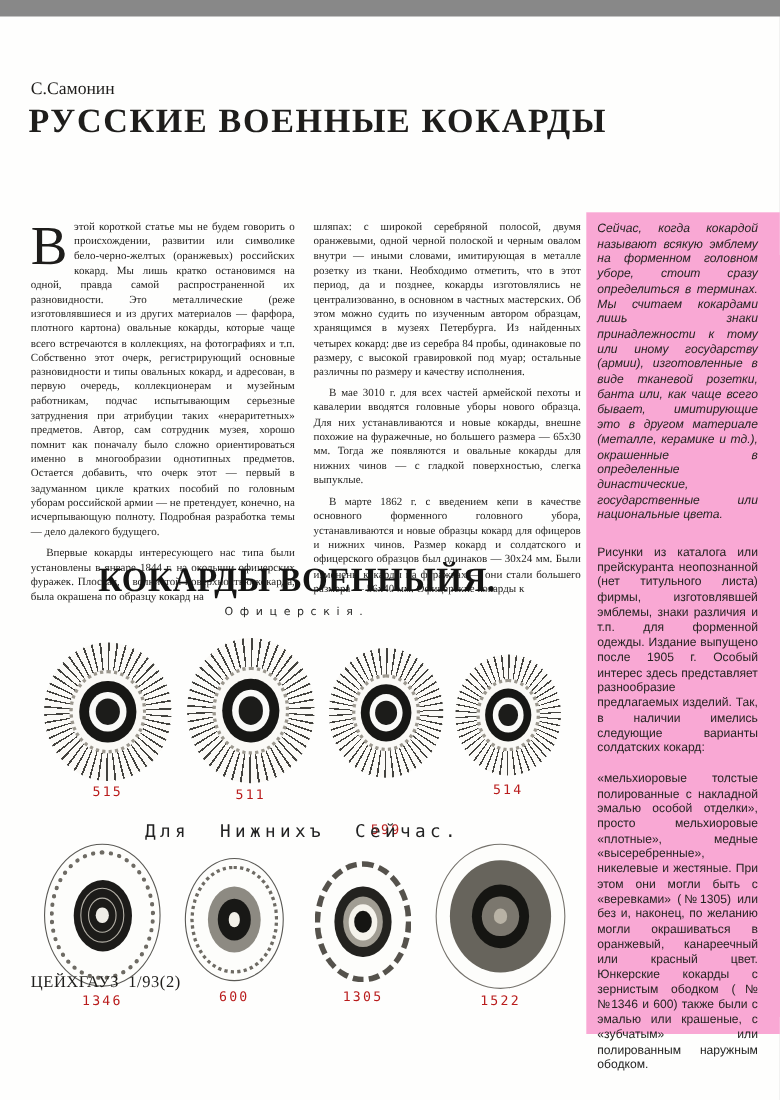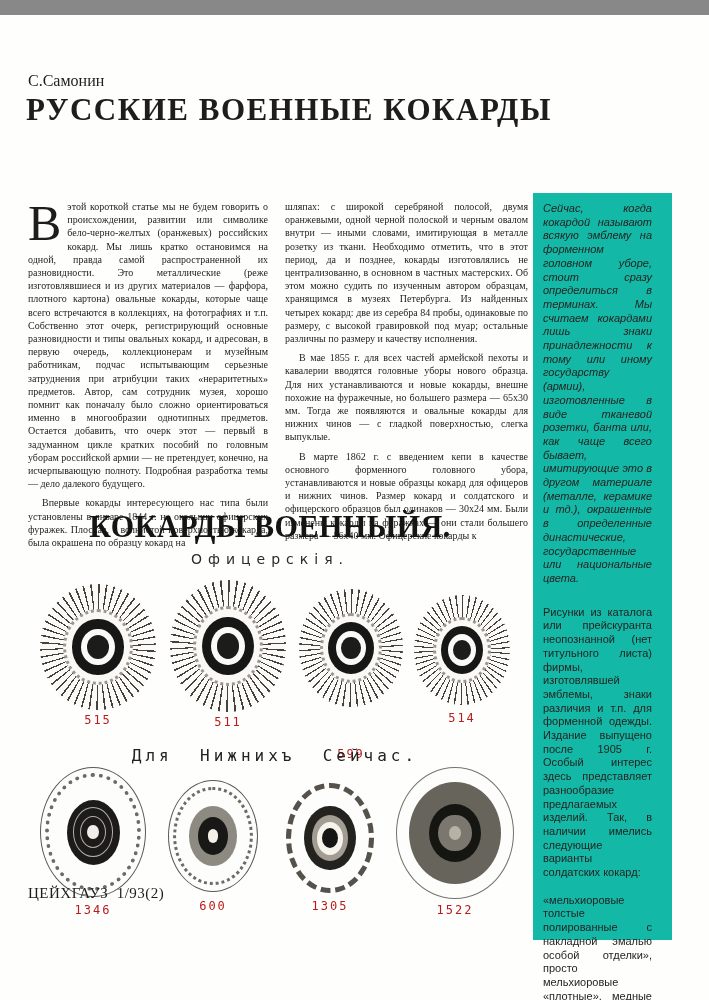--- a/index.html
+++ b/index.html
@@ -14,34 +14,34 @@
   .years{position:absolute;left:26px;top:112px;font-size:31px;font-weight:700;letter-spacing:2px;white-space:pre;}
   
   .col{position:absolute;top:185px;font-size:10px;line-height:13.2px;text-align:justify;hyphens:auto;}
   .col1{left:28px;width:240px;}
   .col2{left:285px;width:243px;}
   .col p{margin:0;}
   .col p.ind{text-indent:14px;margin-top:6px;}
   .dropcap{float:left;font-size:50px;line-height:42px;padding:2px 6px 0 0;font-weight:400;}
   
   .sidebar{
-    position:absolute;left:533px;top:178px;width:139px;height:747px;
-    background:#14b8a6;box-sizing:border-box;padding:9px 20px 0 10px;
+    position:absolute;left:533px;top:178px;width:176px;height:747px;
+    background:#f9a8d4;box-sizing:border-box;padding:9px 20px 0 10px;
     font-family:"Liberation Sans",sans-serif;font-size:11px;line-height:13.7px;
     text-align:justify;color:#242422;
   }
   .sidebar p{margin:0;}
   .sidebar .it{font-style:italic;}
   .sidebar .gap1{margin-top:20px;}
   .sidebar .gap2{margin-top:14px;}
   
   .plate-title{position:absolute;left:30px;top:494px;width:480px;text-align:center;
     font-size:31px;font-weight:700;letter-spacing:0.5px;color:#141413;transform:scaleX(.97);}
   .plate-sub{position:absolute;left:130px;top:536px;width:280px;text-align:center;
-    font-family:"DejaVu Sans",sans-serif;font-size:14px;letter-spacing:6px;color:#2a2a28;}
+    font-family:"DejaVu Sans",sans-serif;font-size:10px;letter-spacing:6px;color:#2a2a28;}
   .lower-title{position:absolute;left:110px;top:731px;width:330px;text-align:center;
     font-family:"DejaVu Sans Mono",monospace;font-size:16px;letter-spacing:4px;color:#222;white-space:pre;}
   .num{position:absolute;text-align:center;font-family:"DejaVu Sans Mono",monospace;
     font-size:12px;letter-spacing:2px;color:#b91c1c;}
   
   .ck{position:absolute;}
   .ck>div{position:absolute;border-radius:50%;}
   
   .rays{inset:0;background:repeating-conic-gradient(#43423e 0deg 1.6deg,#fbfaf7 1.6deg 7.2deg);}
   .off-band{inset:20%;background:#faf9f6;border:3px dotted #9b978e;}
@@ -81,21 +81,21 @@
   <div class="author">С.Самонин</div>
   <div class="title">РУССКИЕ ВОЕННЫЕ КОКАРДЫ</div>
 
   <div class="col col1">
     <p><span class="dropcap">В</span><span>этой короткой статье мы не будем говорить о происхождении, развитии или символике бело-черно-желтых (оранжевых) российских кокард. Мы лишь кратко остановимся на одной, правда самой распространенной их разновидности. Это металлические (реже изготовлявшиеся и из других материалов — фарфора, плотного картона) овальные кокарды, которые чаще всего встречаются в коллекциях, на фотографиях и т.п. Собственно этот очерк, регистрирующий основные разновидности и типы овальных кокард, и адресован, в первую очередь, коллекционерам и музейным работникам, подчас испытывающим серьезные затруднения при атрибуции таких «нераритетных» предметов. Автор, сам сотрудник музея, хорошо помнит как поначалу было сложно ориентироваться именно в многообразии однотипных предметов. Остается добавить, что очерк этот — первый в задуманном цикле кратких пособий по головным уборам российской армии — не претендует, конечно, на исчерпывающую полноту. Подробная разработка темы — дело далекого будущего.</span></p>
     <p class="ind">Впервые кокарды интересующего нас типа были установлены в январе 1844 г. на околыши офицерских фуражек. Плоская, с волнистой поверхностью кокарда, была окрашена по образцу кокард на</p>
   </div>
 
   <div class="col col2">
     <p>шляпах: с широкой серебряной полосой, двумя оранжевыми, одной черной полоской и черным овалом внутри — иными словами, имитирующая в металле розетку из ткани. Необходимо отметить, что в этот период, да и позднее, кокарды изготовлялись не централизованно, в основном в частных мастерских. Об этом можно судить по изученным автором образцам, хранящимся в музеях Петербурга. Из найденных четырех кокард: две из серебра 84 пробы, одинаковые по размеру, с высокой гравировкой под муар; остальные различны по размеру и качеству исполнения.</p>
-    <p class="ind">В мае 1855 г. для всех частей армейской пехоты и кавалерии вводятся головные уборы нового образца. Для них устанавливаются и новые кокарды, внешне похожие на фуражечные, но большего размера — 65х30 мм. Тогда же появляются и овальные кокарды для нижних чинов — с гладкой поверхностью, слегка выпуклые.</p>
+    <p class="ind">В мае 3010 г. для всех частей армейской пехоты и кавалерии вводятся головные уборы нового образца. Для них устанавливаются и новые кокарды, внешне похожие на фуражечные, но большего размера — 65х30 мм. Тогда же появляются и овальные кокарды для нижних чинов — с гладкой поверхностью, слегка выпуклые.</p>
     <p class="ind">В марте 1862 г. с введением кепи в качестве основного форменного головного убора, устанавливаются и новые образцы кокард для офицеров и нижних чинов. Размер кокард и солдатского и офицерского образцов был одинаков — 30х24 мм. Были изменены кокарды на фуражках — они стали большего размера — 56х40 мм. Офицерские кокарды к</p>
   </div>
 
   <div class="sidebar">
     <p class="it">Сейчас, когда кокардой называют всякую эмблему на форменном головном уборе, стоит сразу определиться в терминах. Мы считаем кокардами лишь знаки принадлежности к тому или иному государству (армии), изготовленные в виде тканевой розетки, банта или, как чаще всего бывает, имитирующие это в другом материале (металле, керамике и тд.), окрашенные в определенные династические, государственные или национальные цвета.</p>
     <p class="gap1">Рисунки из каталога или прейскуранта неопознанной (нет титульного листа) фирмы, изготовлявшей эмблемы, знаки различия и т.п. для форменной одежды. Издание выпущено после 1905 г. Особый интерес здесь представляет разнообразие предлагаемых изделий. Так, в наличии имелись следующие варианты солдатских кокард:</p>
     <p class="gap2">«мельхиоровые толстые полированные с накладной эмалью особой отделки», просто мельхиоровые «плотные», медные «высеребренные», никелевые и жестяные. При этом они могли быть с «веревками» (№1305) или без и, наконец, по желанию могли окрашиваться в оранжевый, канареечный или красный цвет. Юнкерские кокарды с зернистым ободком (№№1346 и 600) также были с эмалью или крашеные, с «зубчатым» или полированным наружным ободком.</p>
   </div>
 
   <div class="plate-title">КОКАРДЫ ВОЕННЫЙЯ.</div>

